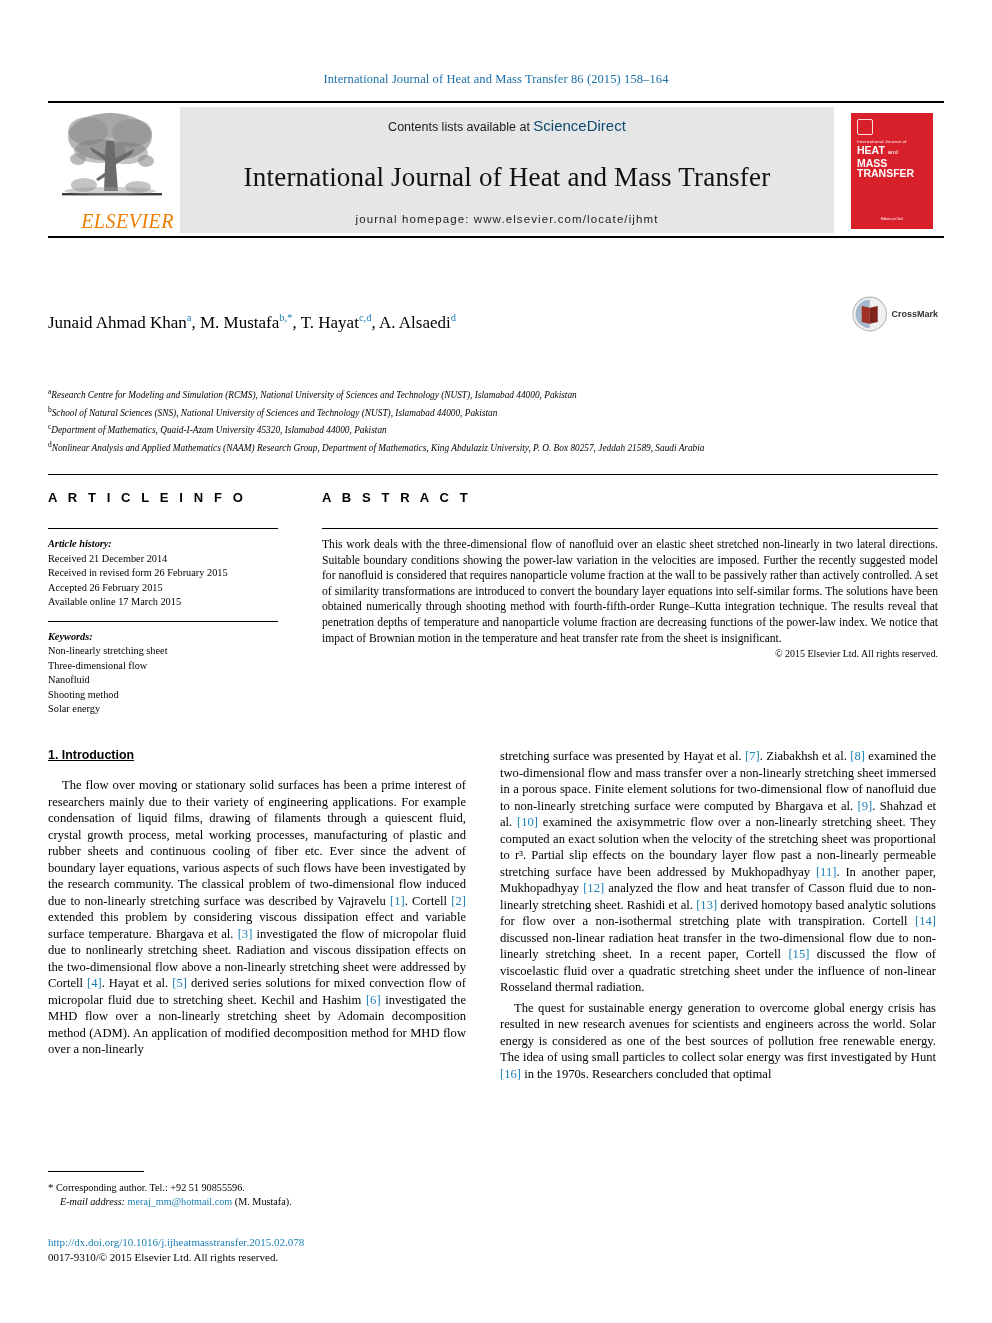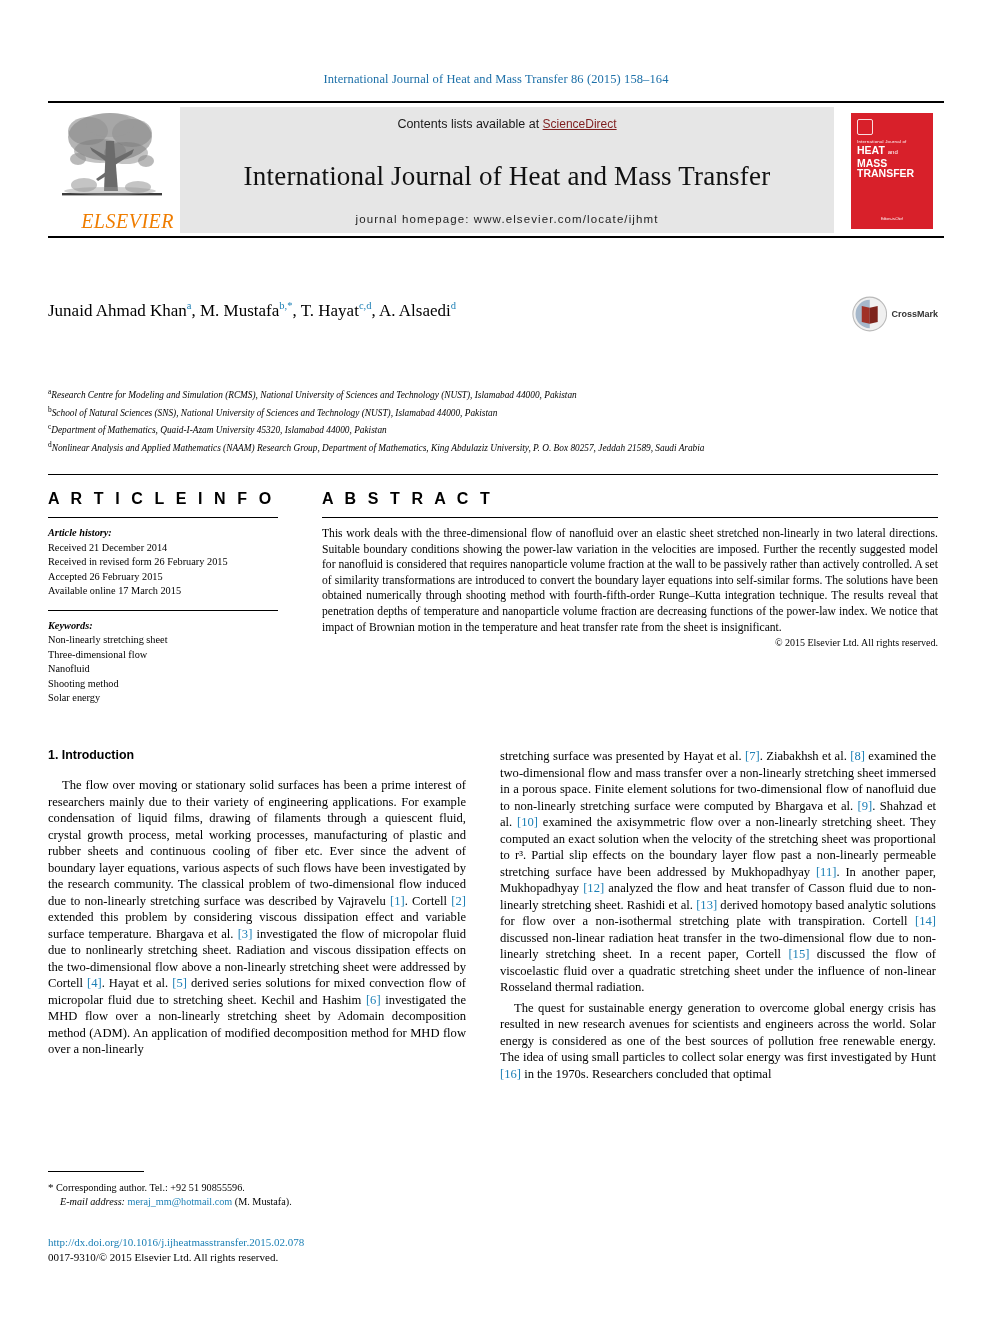--- a/index.html
+++ b/index.html
@@ -85,24 +85,23 @@
     justify-content: space-between;
     padding: 10px 0 8px 0;
     box-sizing: border-box;
   }
   .contents-line {
     font-family: "Liberation Sans", sans-serif;
     font-size: 12.5px;
     color: #1a1a1a;
   }
   .sd-link {
-    color: #7f1d1d;
-    font-family: "Liberation Sans", sans-serif;
-    font-size: 12px;
-    text-decoration: underline;
+    color: #0c4a6e;
+    font-family: "Liberation Sans", sans-serif;
+    font-size: 15px;
   }
   .journal-title {
     font-family: "Liberation Serif", serif;
     font-size: 27px;
     color: #111;
     letter-spacing: 0.2px;
     text-align: center;
     margin-top: 8px;
   }
   .homepage-line {
@@ -176,21 +175,21 @@
   }
   .paper-title {
     font-family: "Liberation Serif", serif;
     font-size: 23.5px;
     line-height: 30px;
     color: #000;
     margin: 0;
     font-weight: normal;
   }
   .authors {
-    margin-top: 12px;
+    margin-top: 24px;
     font-family: "Liberation Serif", serif;
     font-size: 17px;
     color: #000;
   }
   .sup { font-size: 10.5px; vertical-align: super; color: #1b7fb5; }
   .sup-star { font-size: 10.5px; vertical-align: super; color: #1b7fb5; }
 
   .affiliations {
     position: absolute;
     left: 48px;
@@ -239,25 +238,25 @@
     width: 230px;
   }
   .col-abs {
     position: absolute;
     left: 322px;
     top: 490px;
     width: 616px;
   }
   .sec-head {
     font-family: "Liberation Sans", sans-serif;
-    font-size: 16px;
+    font-size: 13px;
     font-weight: bold;
     letter-spacing: 3.6px;
     color: #000;
-    margin-bottom: 9px;
+    margin-bottom: 23px;
   }
   .rule { border-top: 1.6px solid #000; margin-bottom: 8px; }
   .rule-thin { border-top: 1px solid #000; margin: 11px 0 8px 0; }
 
   .info-label {
     font-family: "Liberation Serif", serif;
     font-style: italic;
     font-weight: bold;
     font-size: 10.3px;
     line-height: 14.5px;
@@ -292,20 +291,21 @@
     position: absolute;
     left: 500px;
     top: 748px;
     width: 436px;
   }
   .h2 {
     font-family: "Liberation Sans", sans-serif;
     font-size: 12.4px;
     font-weight: bold;
     margin: 0 0 15px 0;
+    text-decoration: underline;
   }
   .para {
     font-family: "Liberation Serif", serif;
     font-size: 12.6px;
     line-height: 16.5px;
     text-align: justify;
     text-indent: 14px;
     margin: 0;
     -webkit-hyphens: auto;
     hyphens: auto;

